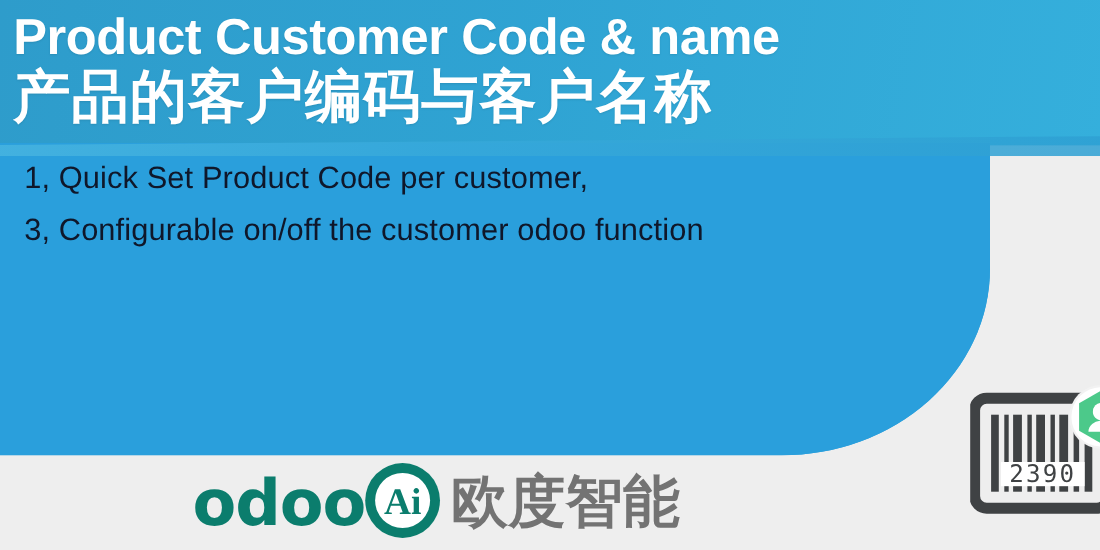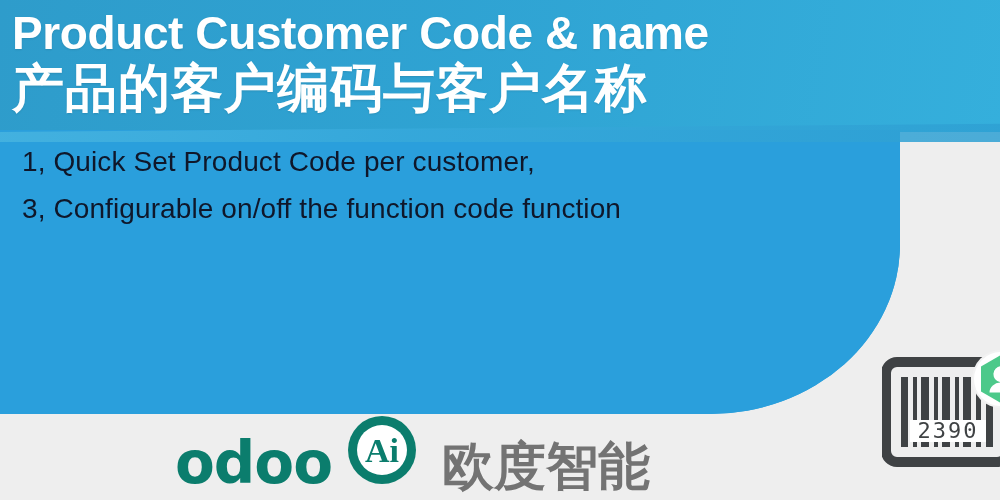--- a/index.html
+++ b/index.html
@@ -143,23 +143,22 @@
     width: 1000px;
     height: 86px;
     background: #eeeeee;
     z-index: 4;
   }
   .logo-row {
     position: absolute;
     left: 175px;
     top: 8px;
     display: flex;
-    align-items: flex-end;
+    align-items: center;
     height: 70px;
-    gap: 16px;
   }
   .logo-odoo {
     color: #0b7d6d;
     font-size: 58px;
     font-weight: bold;
     letter-spacing: -1px;
     line-height: 1;
     font-family: "DejaVu Sans", sans-serif;
   }
   .logo-ai-mark {
@@ -189,21 +188,21 @@
   <div class="blue-body"></div>
   <div class="diag-sliver"></div>
 
   <div class="header-block">
     <div class="title-en">Product Customer Code &amp; name</div>
     <div class="title-cn">产品的客户编码与客户名称</div>
   </div>
 
   <div class="bullets">
     <div class="bullet-line">1, Quick Set Product Code per customer,</div>
-    <div class="bullet-line">3, Configurable on/off the function code function</div>
+    <div class="bullet-line">3, Configurable on/off the customer odoo function</div>
   </div>
 
   <div class="barcode-art">
     <svg width="160" height="120" viewBox="0 0 160 120" xmlns="http://www.w3.org/2000/svg">
 
       <rect x="4" y="14" width="122" height="100" rx="11" ry="11" fill="none" stroke="#3f4244" stroke-width="10"></rect>
 
       <g fill="#3f4244">
         <rect x="19" y="29" width="7" height="70"></rect>
         <rect x="31" y="29" width="4" height="70"></rect>

